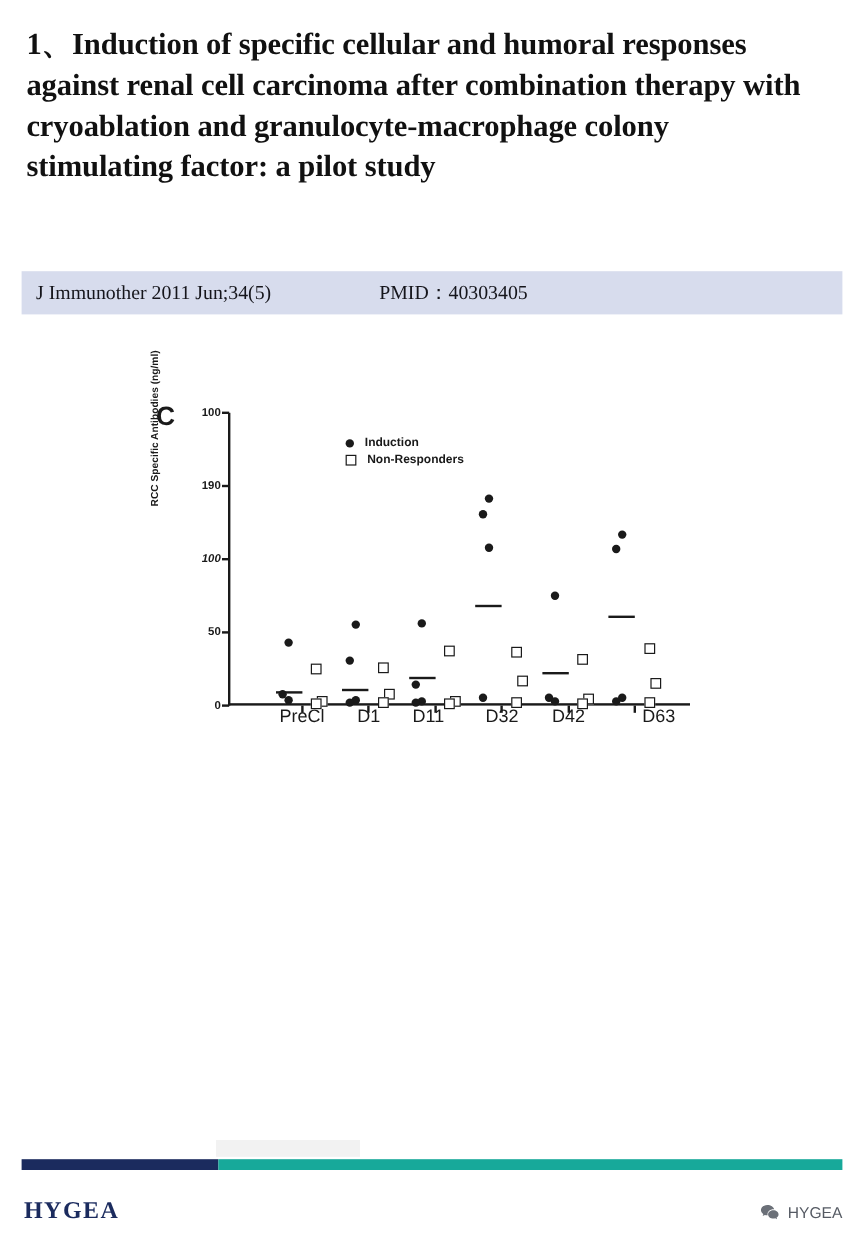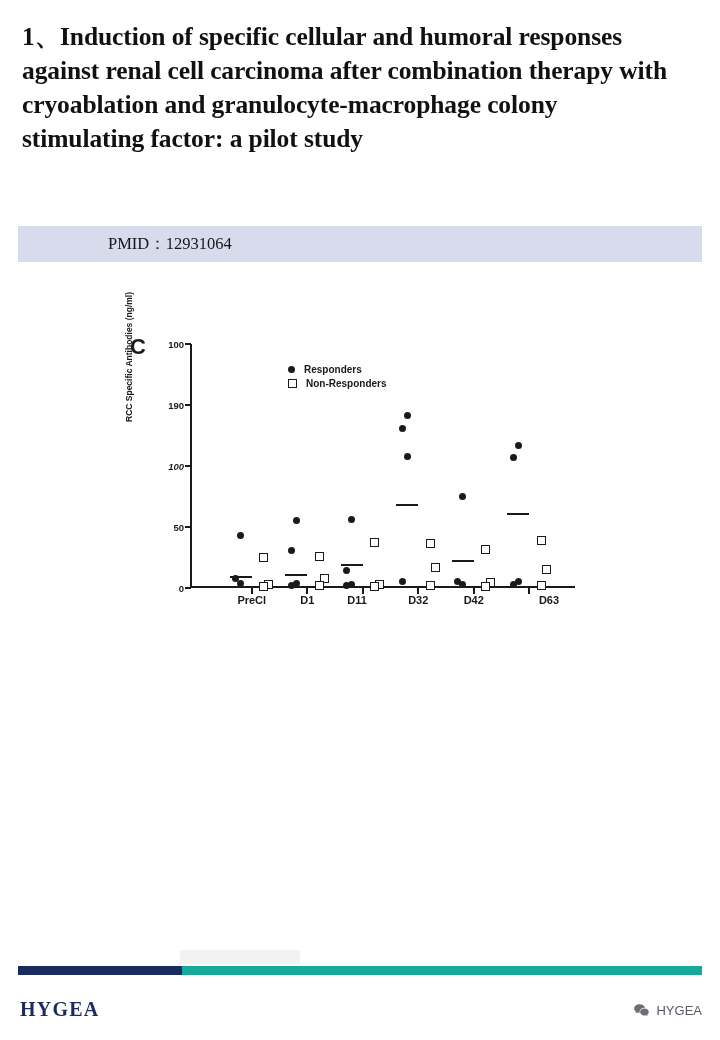--- a/index.html
+++ b/index.html
@@ -128,22 +128,22 @@
     width: 6px;
     height: 2px;
     background: #1a1a1a;
     transform: translateY(-50%);
   }
   .xtick {
     position: absolute;
     bottom: -18px;
     width: 60px;
     text-align: center;
-    font-size: 11px;
-    font-weight: bold;
+    font-size: 15px;
+    font-weight: normal;
     color: #1a1a1a;
     transform: translateX(-50%);
   }
   .xtick-mark {
     position: absolute;
     bottom: -6px;
     width: 2px;
     height: 6px;
     background: #1a1a1a;
   }
@@ -280,35 +280,36 @@
   }
 </style>
 </head>
 <body>
 
 <div class="slide">
 
   <div class="title">1、Induction of specific cellular and humoral responses against renal cell carcinoma after combination therapy with cryoablation and granulocyte-macrophage colony stimulating factor: a pilot study</div>
 
   <div class="citation-band">
-    <span class="citation-pmid">PMID：12931064</span>
+    <span class="citation-journal">J Immunother 2011 Jun;34(5)</span>
+    <span class="citation-pmid">PMID：40303405</span>
   </div>
 
   <div class="figure">
     <div class="panel-letter">C</div>
     <div class="y-axis-title">RCC Specific Antibodies (ng/ml)</div>
 
     <div class="plot" id="plot">
       <div class="axis-line-y"></div>
       <div class="axis-line-x"></div>
 
       <div class="legend">
         <div class="legend-row">
           <span class="legend-marker filled"></span>
-          <span>Responders</span>
+          <span>Induction</span>
         </div>
         <div class="legend-row">
           <span class="legend-marker open"></span>
           <span>Non-Responders</span>
         </div>
       </div>
     <div class="ytick" style="top: 244px;">0</div>
         <div class="ytick-mark" style="top: 244px;"></div>
         <div class="ytick" style="top: 183px;">50</div>
         <div class="ytick-mark" style="top: 183px;"></div>

